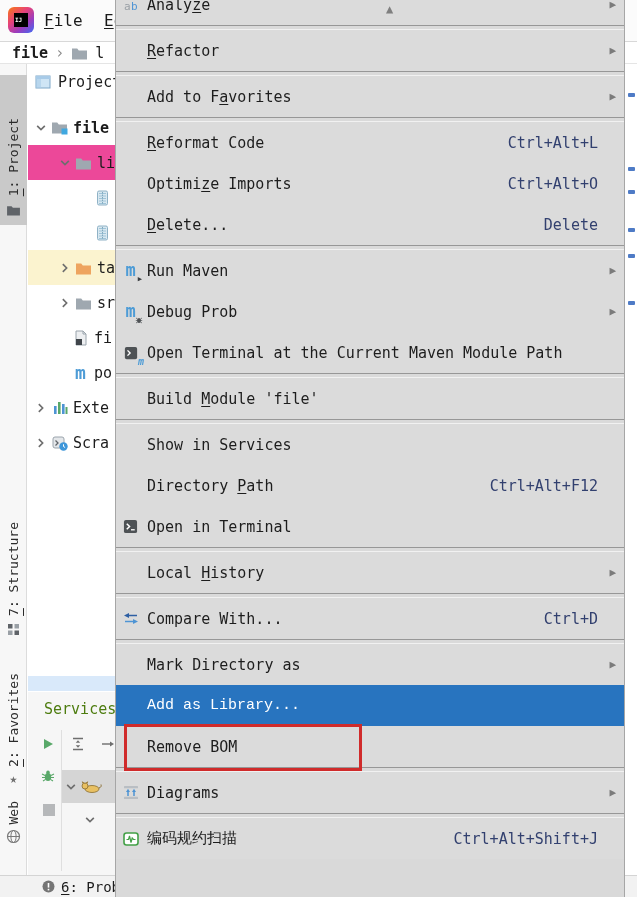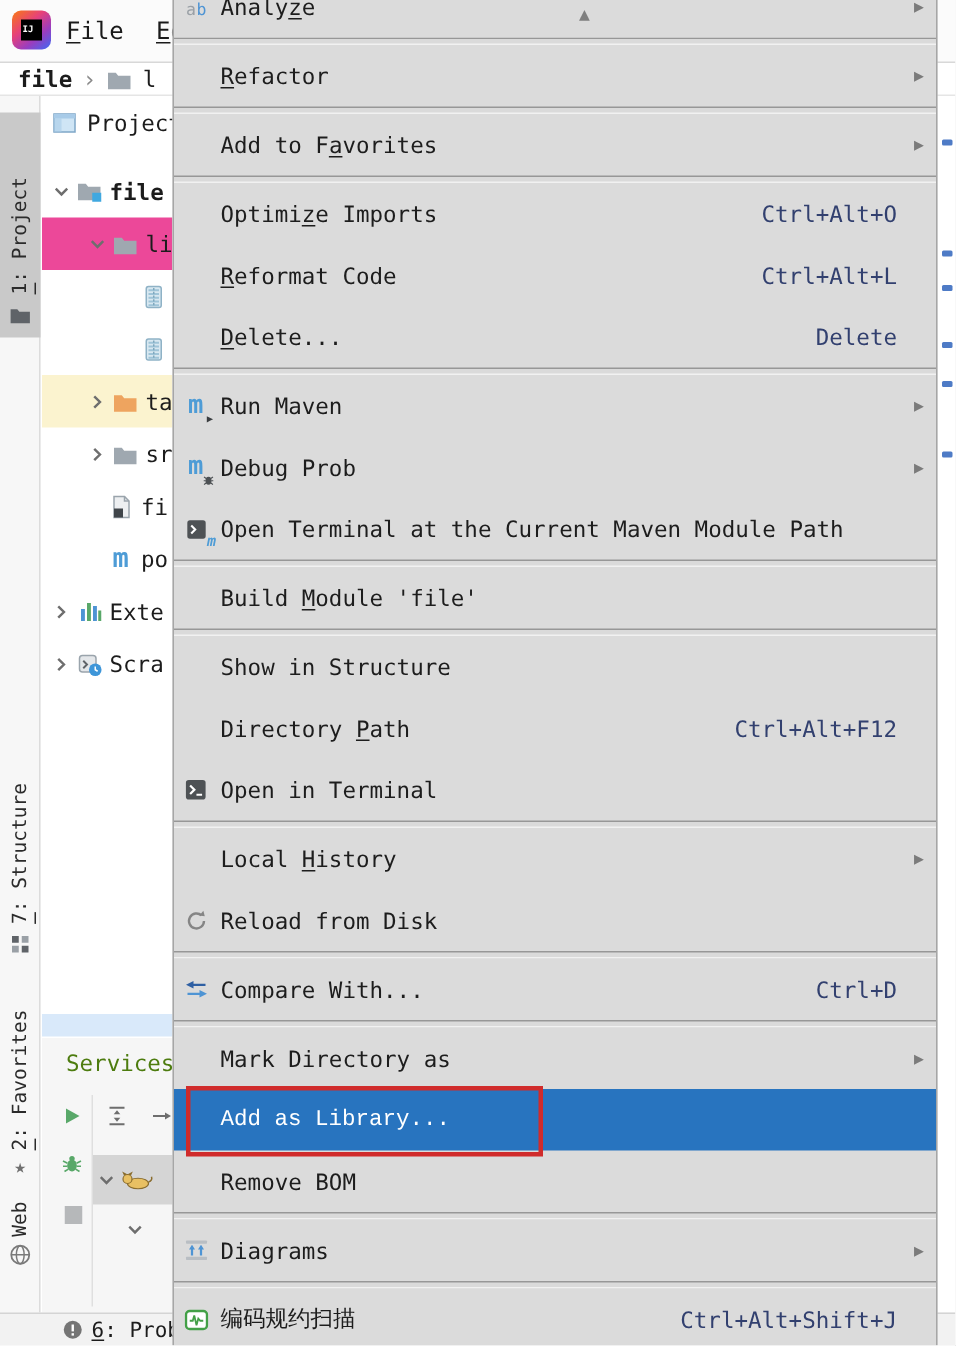--- a/index.html
+++ b/index.html
@@ -365,30 +365,30 @@
           <span class="micon"></span>
           <span class="mlabel">Add to F<span class="mn">a</span>vorites</span>
           <span class="mspace"></span>
           <span class="marr">▶</span>
         </div>
       </div>
       <div class="msep"></div>
       <div class="msec">
         <div class="mrow">
           <span class="micon"></span>
+          <span class="mlabel"><span class="mn">R</span>eformat Code</span>
+          <span class="mspace"></span>
+          <span class="msc">Ctrl+Alt+L</span>
+          <span class="marr"></span>
+        </div>
+        <div class="mrow">
+          <span class="micon"></span>
           <span class="mlabel">Optimi<span class="mn">z</span>e Imports</span>
           <span class="mspace"></span>
           <span class="msc">Ctrl+Alt+O</span>
-          <span class="marr"></span>
-        </div>
-        <div class="mrow">
-          <span class="micon"></span>
-          <span class="mlabel"><span class="mn">R</span>eformat Code</span>
-          <span class="mspace"></span>
-          <span class="msc">Ctrl+Alt+L</span>
           <span class="marr"></span>
         </div>
         <div class="mrow">
           <span class="micon"></span>
           <span class="mlabel"><span class="mn">D</span>elete...</span>
           <span class="mspace"></span>
           <span class="msc">Delete</span>
           <span class="marr"></span>
         </div>
       </div>
@@ -434,21 +434,21 @@
           <span class="micon"></span>
           <span class="mlabel">Build <span class="mn">M</span>odule 'file'</span>
           <span class="mspace"></span>
           <span class="marr"></span>
         </div>
       </div>
       <div class="msep"></div>
       <div class="msec">
         <div class="mrow">
           <span class="micon"></span>
-          <span class="mlabel">Show in Structure</span>
+          <span class="mlabel">Show in Services</span>
           <span class="mspace"></span>
           <span class="marr"></span>
         </div>
         <div class="mrow">
           <span class="micon"></span>
           <span class="mlabel">Directory <span class="mn">P</span>ath</span>
           <span class="mspace"></span>
           <span class="msc">Ctrl+Alt+F12</span>
           <span class="marr"></span>
         </div>
@@ -465,31 +465,20 @@
           <span class="marr"></span>
         </div>
       </div>
       <div class="msep"></div>
       <div class="msec">
         <div class="mrow">
           <span class="micon"></span>
           <span class="mlabel">Local <span class="mn">H</span>istory</span>
           <span class="mspace"></span>
           <span class="marr">▶</span>
-        </div>
-        <div class="mrow">
-          <span class="micon">
-            <svg width="16" height="16" viewBox="0 0 16 16">
-              <path d="M13 8a5 5 0 1 1-1.6-3.7" fill="none" stroke="#858585" stroke-width="1.6"></path>
-              <path d="M12.6 1.2l.9 3.6-3.6-.5z" fill="#858585"></path>
-            </svg>
-          </span>
-          <span class="mlabel">Reload from Disk</span>
-          <span class="mspace"></span>
-          <span class="marr"></span>
         </div>
       </div>
       <div class="msep"></div>
       <div class="msec">
         <div class="mrow">
           <span class="micon">
             <svg width="16" height="13" viewBox="0 0 16 13">
               <path d="M5 3.5h9" stroke="#2E5FA3" stroke-width="1.5"></path>
               <path d="M1 3.5 6 1v5z" fill="#2E5FA3"></path>
               <path d="M2 9.5h9" stroke="#4E94D4" stroke-width="1.5"></path>

